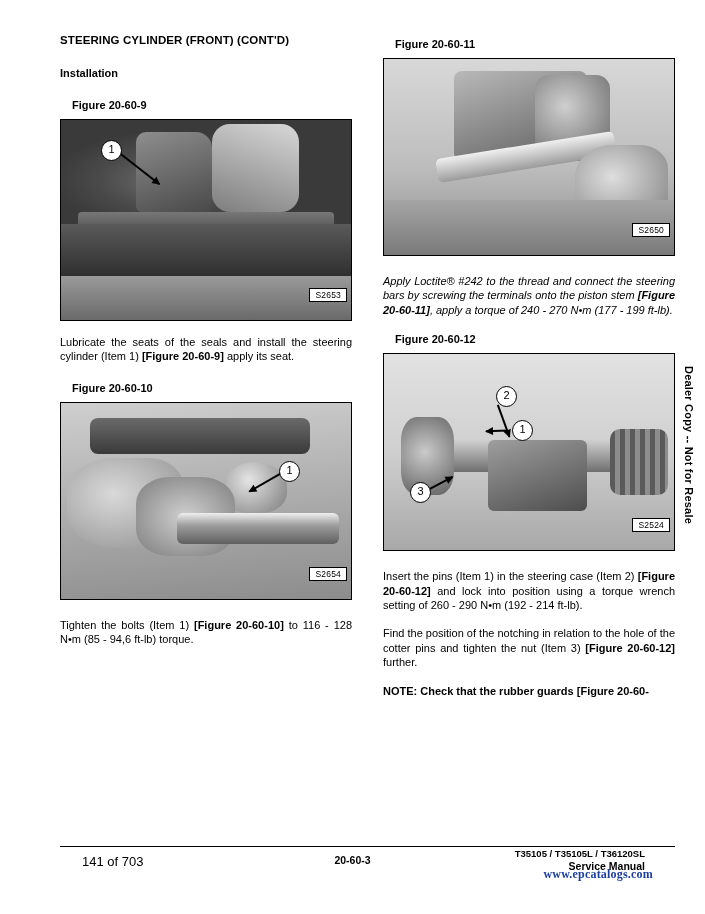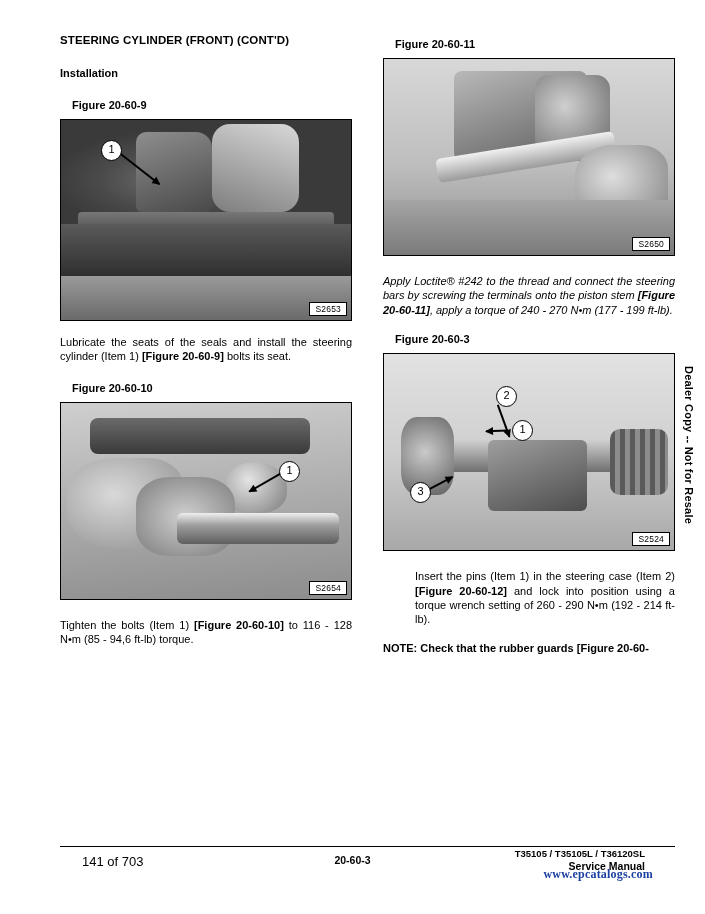--- a/index.html
+++ b/index.html
@@ -60,21 +60,21 @@
     background: #d4d4d4;
     overflow: hidden;
   }
   .figure .plate {
     position: absolute;
     left: 0; top: 0; right: 0; bottom: 0;
   }
   .fig-code {
     position: absolute;
     right: 4px;
-    bottom: 4px;
+    bottom: 18px;
     background: #ffffff;
     border: 1px solid #000;
     font-size: 8.5px;
     padding: 1px 5px 1px 5px;
     letter-spacing: 0.2px;
     font-family: "Liberation Sans", sans-serif;
   }
   .callout {
     position: absolute;
     width: 19px;
@@ -317,21 +317,21 @@
           <div class="blob3"></div>
           <div class="band-a"></div>
           <div class="band-b"></div>
         </div>
         <div class="leader" style="left:56px;top:30px;width:54px;transform:rotate(38deg);"></div>
         <div class="callout" style="left:40px;top:20px;">1</div>
         <div class="fig-code">S2653</div>
       </div>
 
       <p class="body" style="margin-top:14px;">
-        <span>Lubricate the seats of the seals and install the steering cylinder (Item 1) </span><b>[Figure 20-60-9]</b><span> bolts its seat.</span>
+        <span>Lubricate the seats of the seals and install the steering cylinder (Item 1) </span><b>[Figure 20-60-9]</b><span> apply its seat.</span>
       </p>
 
       <div class="fig-label" style="margin-top:18px;">Figure 20-60-10</div>
 
       <div class="figure" style="width:290px;height:196px;">
         <div class="plate ph2">
           <div class="bar"></div>
           <div class="glove-a"></div>
           <div class="knob"></div>
           <div class="glove-b"></div>
@@ -359,42 +359,45 @@
           <div class="hand"></div>
           <div class="floor"></div>
         </div>
         <div class="fig-code">S2650</div>
       </div>
 
       <p class="body" style="margin-top:18px;font-style:italic;">
         <span>Apply Loctite® #242 to the thread and connect the steering bars by screwing the terminals onto the piston stem </span><b>[Figure 20-60-11]</b><span>, apply a torque of 240 - 270 N•m (177 - 199 ft-lb).</span>
       </p>
 
-      <div class="fig-label" style="margin-top:16px;">Figure 20-60-3</div>
+      <div class="fig-label" style="margin-top:16px;">Figure 20-60-12</div>
 
       <div class="figure" style="width:290px;height:196px;">
         <div class="plate ph4">
           <div class="axle"></div>
           <div class="hub"></div>
           <div class="case"></div>
           <div class="boot"></div>
         </div>
         <div class="leader" style="left:114px;top:50px;width:34px;transform:rotate(70deg);"></div>
         <div class="callout" style="left:112px;top:32px;">2</div>
         <div class="leader" style="left:124px;top:76px;width:22px;transform:rotate(178deg);"></div>
         <div class="callout" style="left:128px;top:66px;">1</div>
         <div class="leader" style="left:42px;top:136px;width:30px;transform:rotate(-28deg);"></div>
         <div class="callout" style="left:26px;top:128px;">3</div>
         <div class="fig-code">S2524</div>
       </div>
 
-      <p class="body" style="margin-top:18px;margin-left:32px;">
+      <p class="body" style="margin-top:18px;">
         <span>Insert the pins (Item 1) in the steering case (Item 2) </span><b>[Figure 20-60-12]</b><span> and lock into position using a torque wrench setting of 260 - 290 N•m (192 - 214 ft-lb).</span>
       </p>
 
+      <p class="body">
+        <span>Find the position of the notching in relation to the hole of the cotter pins and tighten the nut (Item 3) </span><b>[Figure 20-60-12]</b><span> further.</span>
+      </p>
 
       <p class="note">
         <span>NOTE: Check that the rubber guards [Figure 20-60-</span>
       </p>
     </div>
 
     <div class="sidebar-vert">Dealer Copy -- Not for Resale</div>
 
     <div class="footer">
       <div class="footer-rule"></div>

